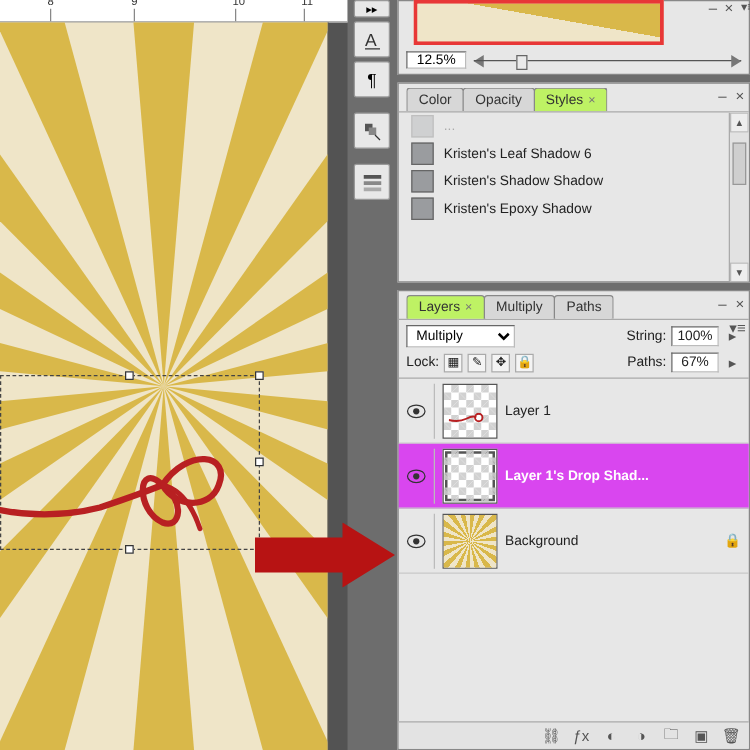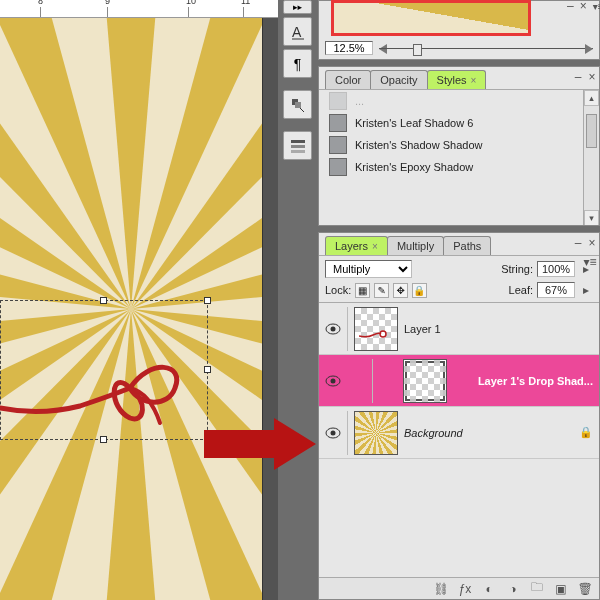--- a/index.html
+++ b/index.html
@@ -41,33 +41,33 @@
   .style-scroll .arr{ position:absolute; left:0; width:100%; height:16px; display:flex;align-items:center;justify-content:center; background:#eee; color:#555; font-size:9px; border:1px solid #bbb;}
   .style-scroll .thumb{ position:absolute; left:2px; right:2px; top:24px; height:34px; background:#cfcfcf; border:1px solid #989898;}
   .layers-panel .props { padding:4px 6px; display:flex; flex-direction:column; gap:4px; border-top:1px solid #aaa;}
   .row { display:flex; align-items:center; gap:4px; font-size:11px;}
   .row .spacer { flex:1;}
   select, .val-box { font-size:11px; border:1px inset #bbb; background:#fff; padding:1px 3px;}
   .val-box{ width:38px; text-align:center;}
   .lock-icons-row .ico { width:15px; height:15px; border:1px solid #aaa; display:inline-flex; align-items:center; justify-content:center; background:#f4f4f4; font-size:10px;}
   .layer-list { border-top:1px solid #aaa; }
   .layer-row { display:flex; align-items:center; gap:6px; height:52px; padding:2px 6px; border-bottom:1px solid #c9c9c9;}
-  .layer-row.selected { background:#ec4899; color:#fff;justify-content:space-between; }
+  .layer-row.selected { background:#d946ef; color:#fff; }
   .layer-row.selected .lab{ color:#fff; font-weight:bold;}
   .eye { width:16px; height:16px; display:flex; align-items:center; justify-content:center; }
   .thumb48 { width:44px; height:44px; border:1px solid #555; background:#fff; position:relative; overflow:hidden;}
   .checker::before{ content:""; position:absolute;inset:0;
     background-image:linear-gradient(45deg,#ccc 25%,transparent 25%),linear-gradient(-45deg,#ccc 25%,transparent 25%),linear-gradient(45deg,transparent 75%,#ccc 75%),linear-gradient(-45deg,transparent 75%,#ccc 75%);
     background-size:12px 12px; background-position:0 0,0 6px,6px -6px,-6px 0; opacity:.9;}
   .thumb48.double{ outline:2px solid #555; outline-offset:-4px;}
   .thumb-bg .sun{ position:absolute; inset:0; background:#efe5c8;}
   .thumb-bg .sun::before{ content:""; position:absolute;inset:-50%;
     background:repeating-conic-gradient(from 0deg,#d9b84a 0 10deg,#efe5c8 10deg 20deg);}
   .lab { font-size:11px; color:#222;}
-  .lab.italic{ font-style:italic;}
+  .lab.italic{ }
   .lab.bold{font-weight:bold;}
   .layer-spacer { flex:1; }
   .lock-ind{ width:14px; display:flex; justify-content:center; color:#555;}
   .panel-foot { height:22px; border-top:1px solid #aaa; background:#e3e3e3; display:flex; align-items:center; justify-content:flex-end; gap:8px; padding:0 6px; color:#555;}
   .panel-foot .fi { width:16px; height:16px; display:flex; align-items:center; justify-content:center; font-size:12px;}
 </style>
 </head>
 <body>
 
 <div class="canvas-area">
@@ -232,21 +232,21 @@
         <span class="val-box">100%</span>
         <span class="ctrl-icon">▸</span>
       </div>
       <div class="row lock-icons-row">
         <span>Lock:</span>
         <span class="ico">▦</span>
         <span class="ico">✎</span>
         <span class="ico">✥</span>
         <span class="ico">🔒</span>
         <span class="spacer"></span>
-        <span>Leaf:</span>
+        <span>Paths:</span>
         <span class="val-box">67%</span>
         <span class="ctrl-icon">▸</span>
       </div>
     </div>
     <div class="layer-list">
 
       <div class="layer-row">
         <div class="eye">
             <svg width="16" height="12">
               <ellipse cx="8" cy="6" rx="7" ry="5" fill="none" stroke="#333"></ellipse>

